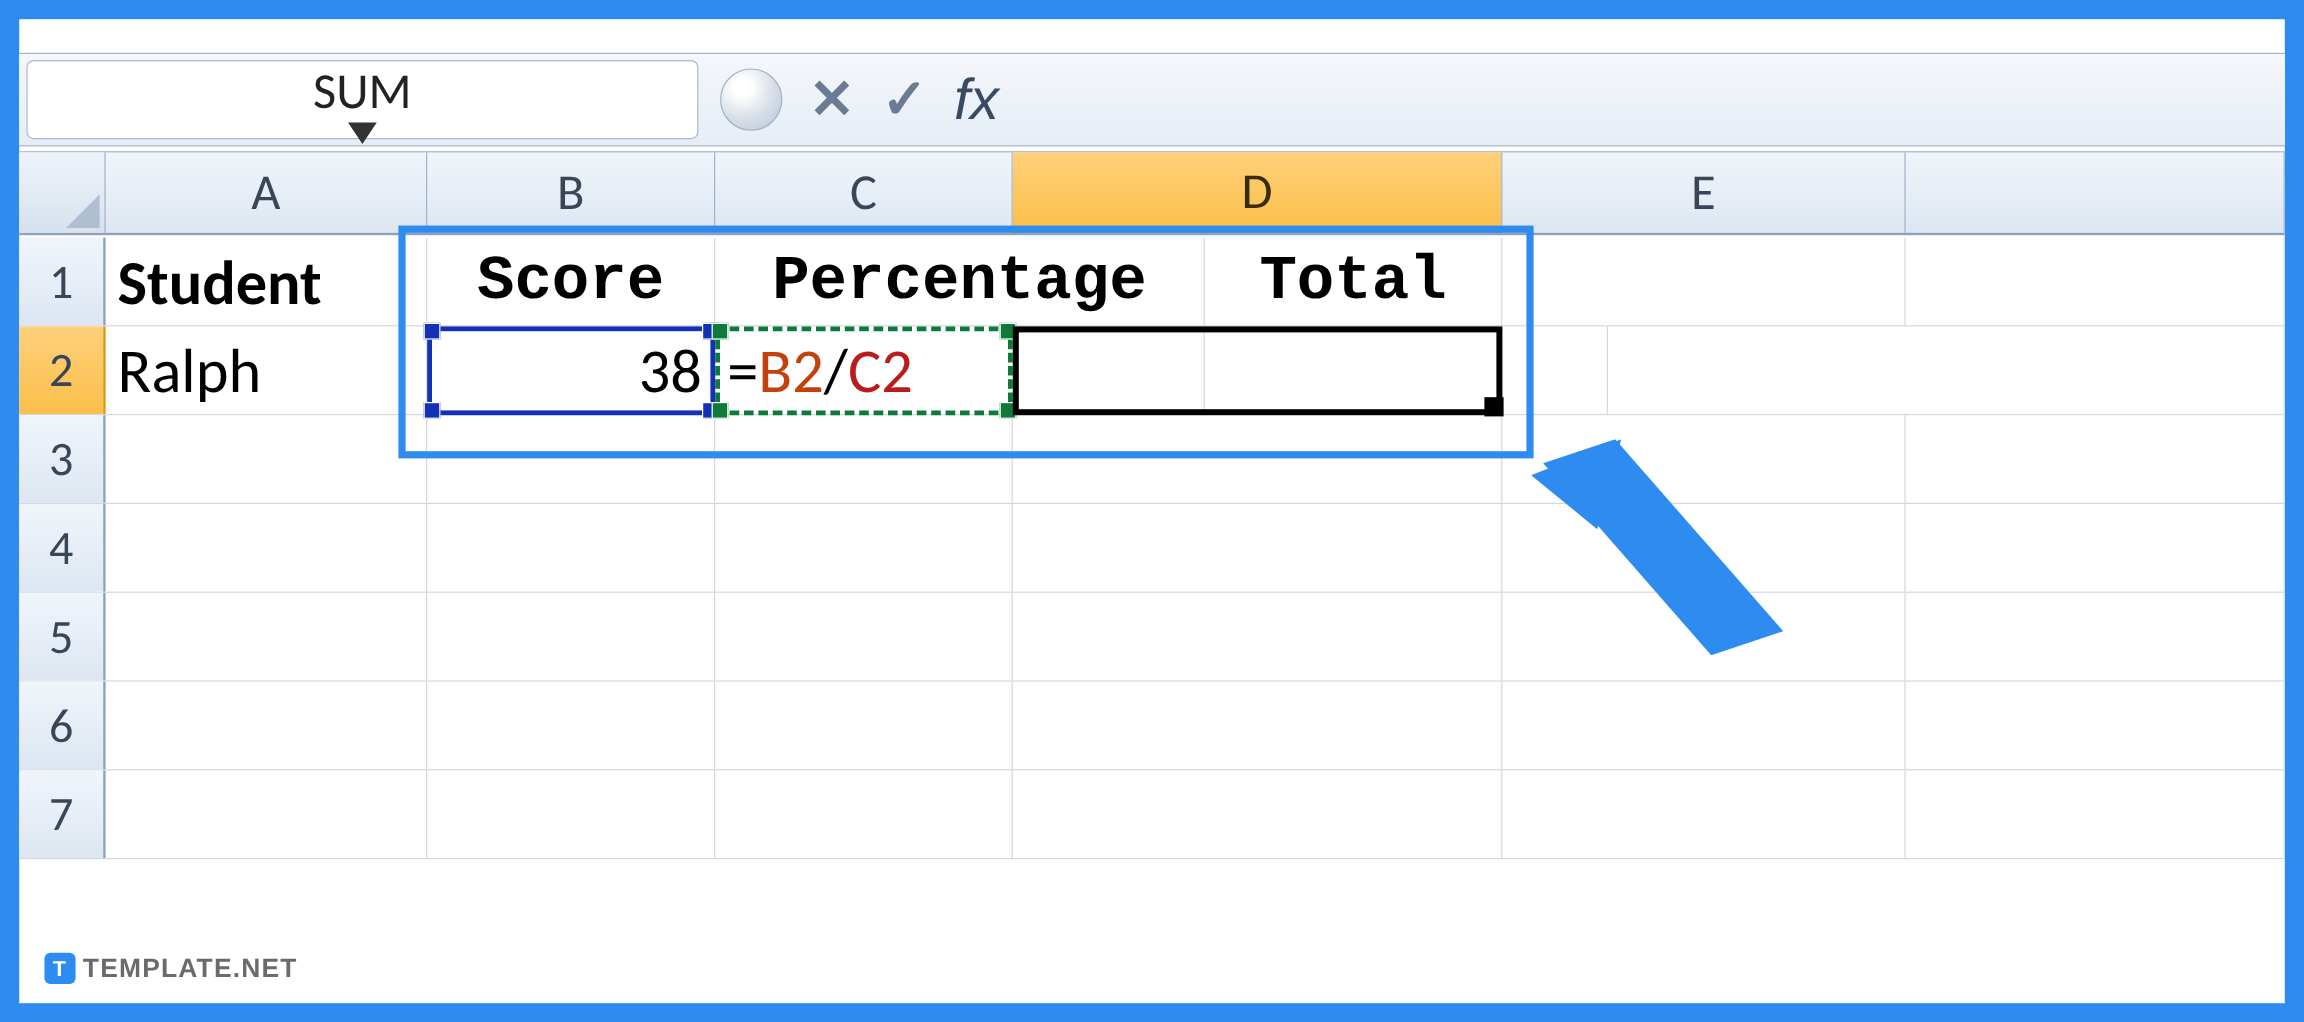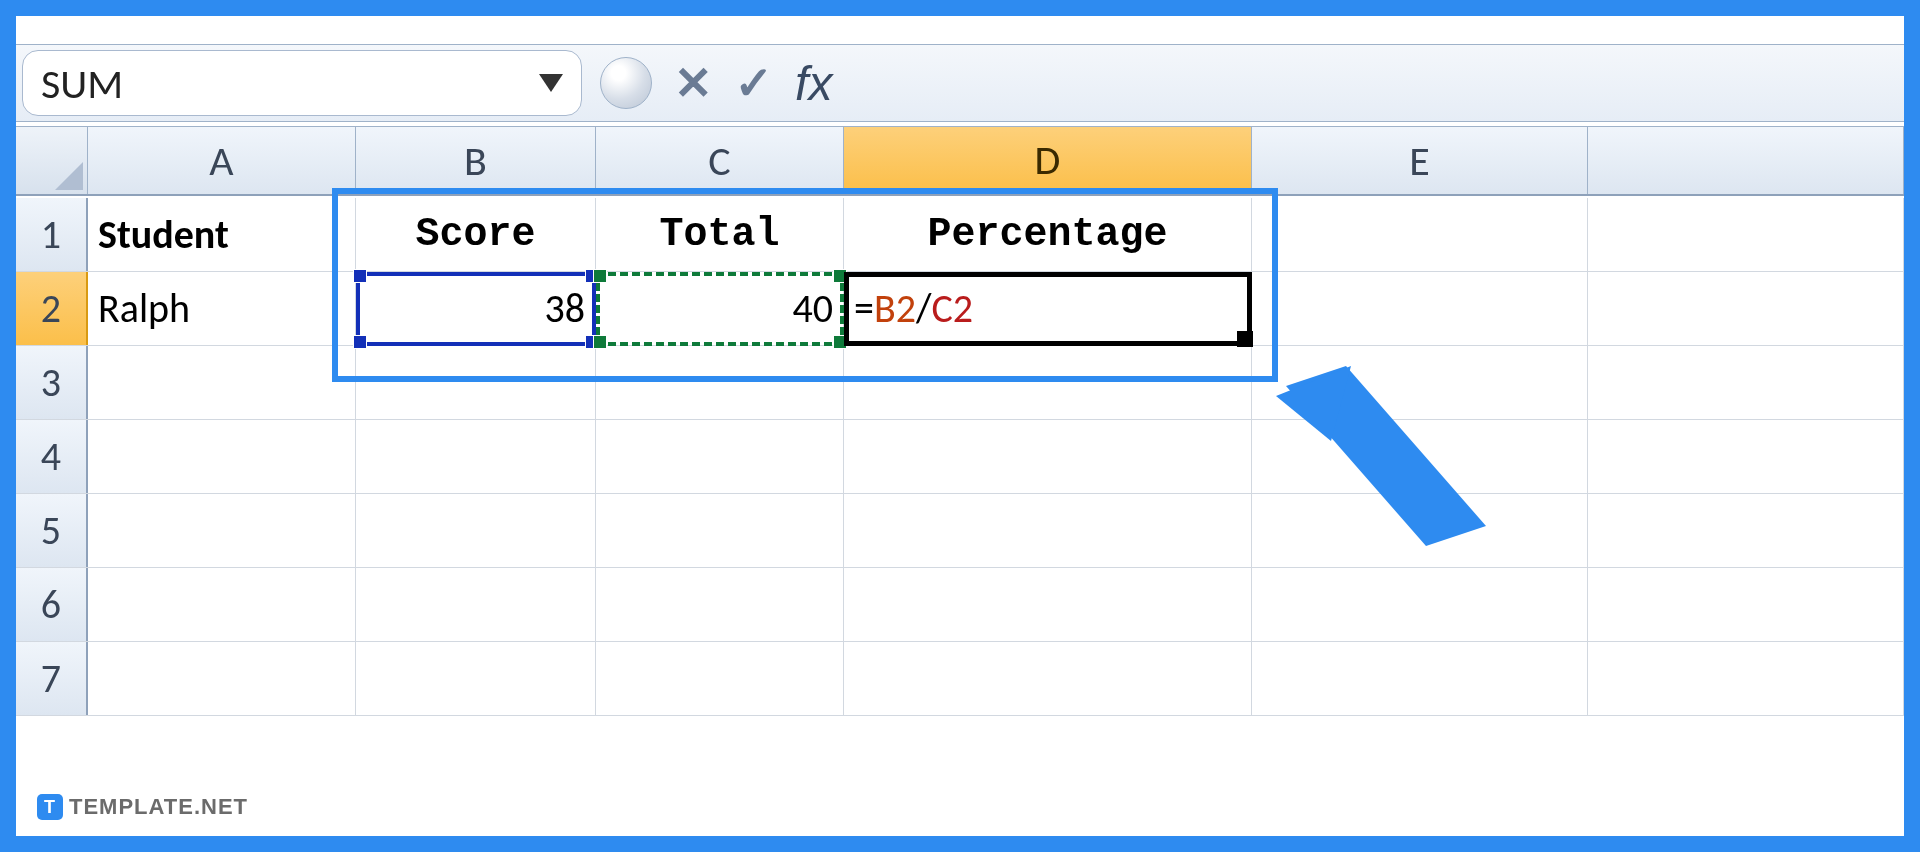--- a/index.html
+++ b/index.html
@@ -28,25 +28,26 @@
     border-top: 1px solid #9fb2c9;
     border-bottom: 1px solid #9fb2c9;
     background: linear-gradient(#f4f7fb,#e6edf6);
   }
   .name-box-wrap {
     width: 560px;
     height: 66px;
     margin-left: 6px;
     background: #fff;
     border: 1px solid #a9b9cf;
-    border-radius: 16px;
+    border-radius: 6px;
     display: flex;
     align-items: center;
     justify-content: space-between;
     padding: 0 18px;
+    flex-direction: column;
   }
   .name-box-text { font-size: 42px; color: #222; }
   .name-drop { width: 0; height: 0; border-left: 12px solid transparent; border-right: 12px solid transparent; border-top: 18px solid #333; }
   .fx-group {
     display: flex;
     align-items: center;
     gap: 22px;
     margin-left: 18px;
   }
   .circle-btn {
@@ -119,21 +120,21 @@
     border-right: 2px solid #8ea1ba;
     background: linear-gradient(#f0f5fb,#dde6f1);
     display:flex;align-items:center;justify-content:center;
     font-size: 40px; color:#3a4658;
   }
   .row-h.active { background: linear-gradient(#fdd07a,#fbbf4a); border-right:2px solid #d99a12; }
   .cell {
     border-right: 1px solid #d2d8e0;
     display:flex; align-items:center;
     padding: 0 10px;
-    font-size: 40px;
+    font-size: 52px;
     color:#000;
     position: relative;
   }
   .cell.col-A{width:268px;}
   .cell.col-B{width:240px;}
   .cell.col-C{width:248px;}
   .cell.col-D{width:408px;}
   .cell.col-E{width:336px;}
   .cell.col-F{flex:1;}
   .bold{font-weight:700;}
@@ -222,40 +223,37 @@
   <div class="grid">
 
     <div class="grid-row">
       <div class="row-h">1</div>
       <div class="cell col-A bold">
           <span>Student</span>
         </div>
       <div class="cell col-B bold center">
           <span>Score</span>
         </div>
+      <div class="cell col-D bold center">
+          <span>Percentage</span>
+        </div>
       <div class="cell col-C bold center">
           <span>Total</span>
-        </div>
-      <div class="cell col-D bold center">
-          <span>Percentage</span>
         </div>
       <div class="cell col-E"></div>
       <div class="cell col-F"></div>
     </div>
 
     <div class="grid-row">
       <div class="row-h active">2</div>
       <div class="cell col-A">
           <span>Ralph</span>
         </div>
       <div class="cell col-B right">
           <span>38</span>
-        </div>
-      <div class="cell col-C right">
-          <span>40</span>
         </div>
       <div class="cell col-D">
         <span class="f-eq">=</span>
           <span class="f-b2">B2</span>
           <span class="f-sl">/</span>
           <span class="f-c2">C2</span>
       </div>
       <div class="cell col-E"></div>
       <div class="cell col-F"></div>
     </div>

